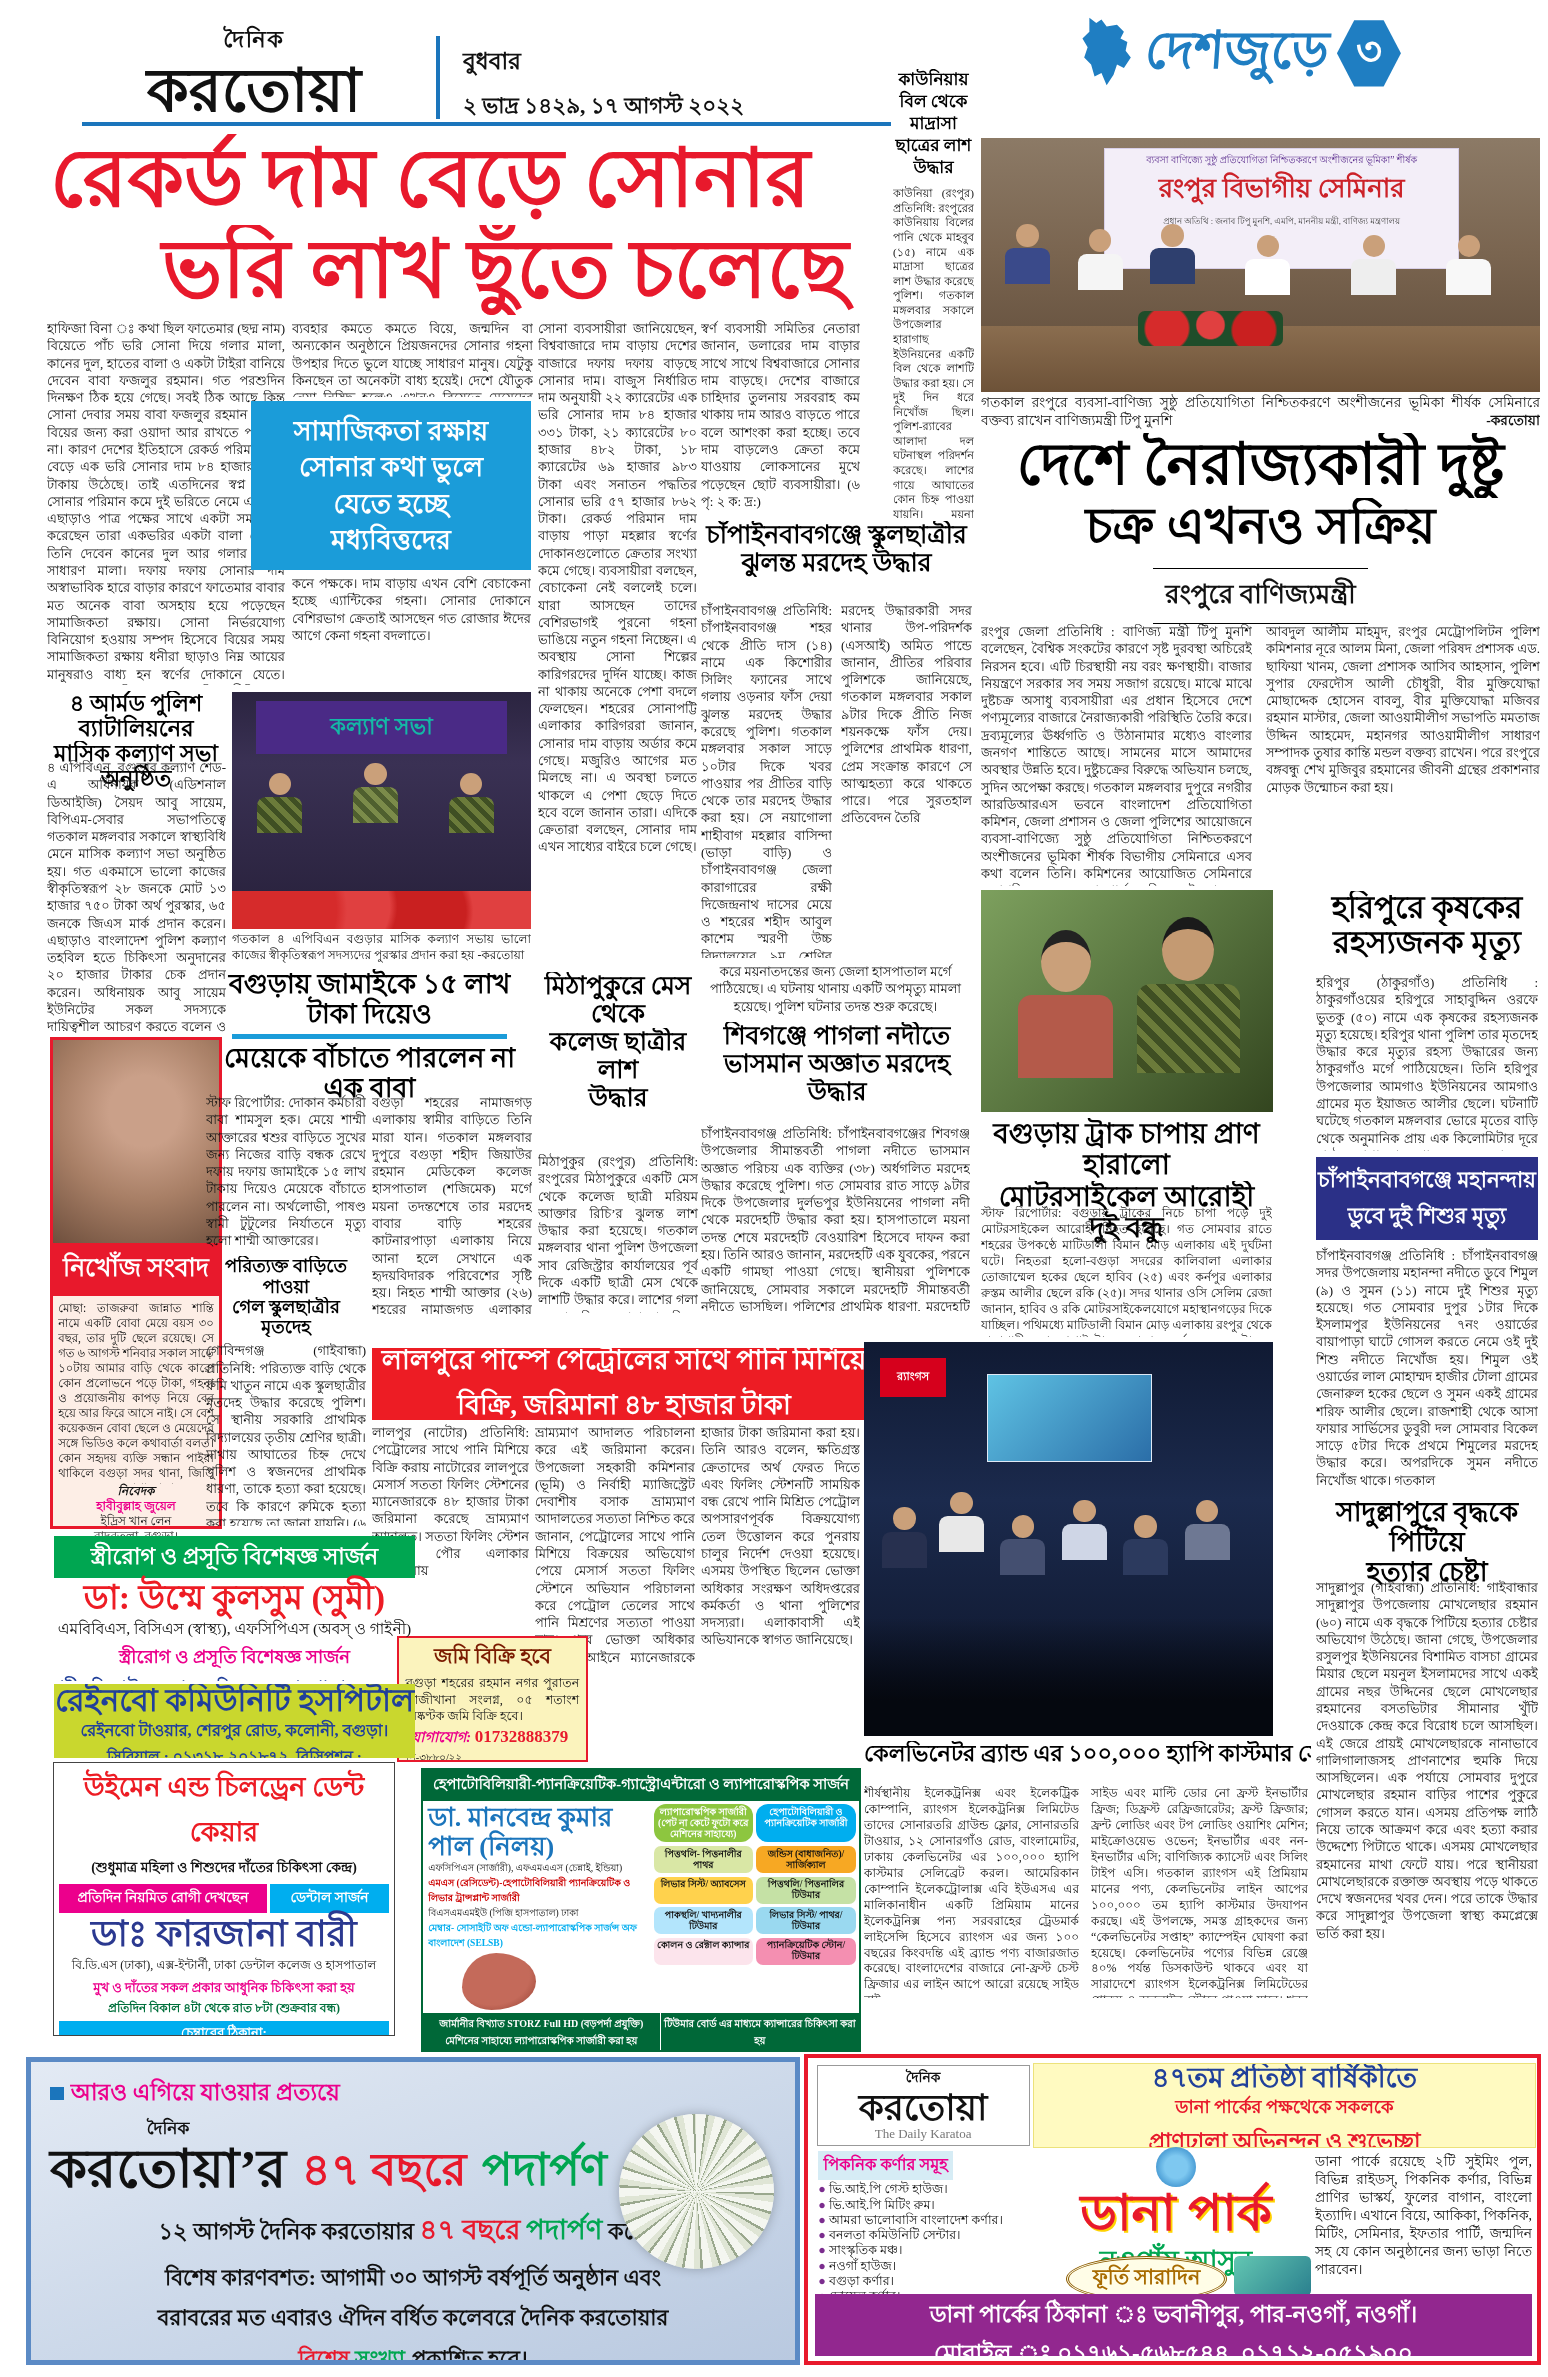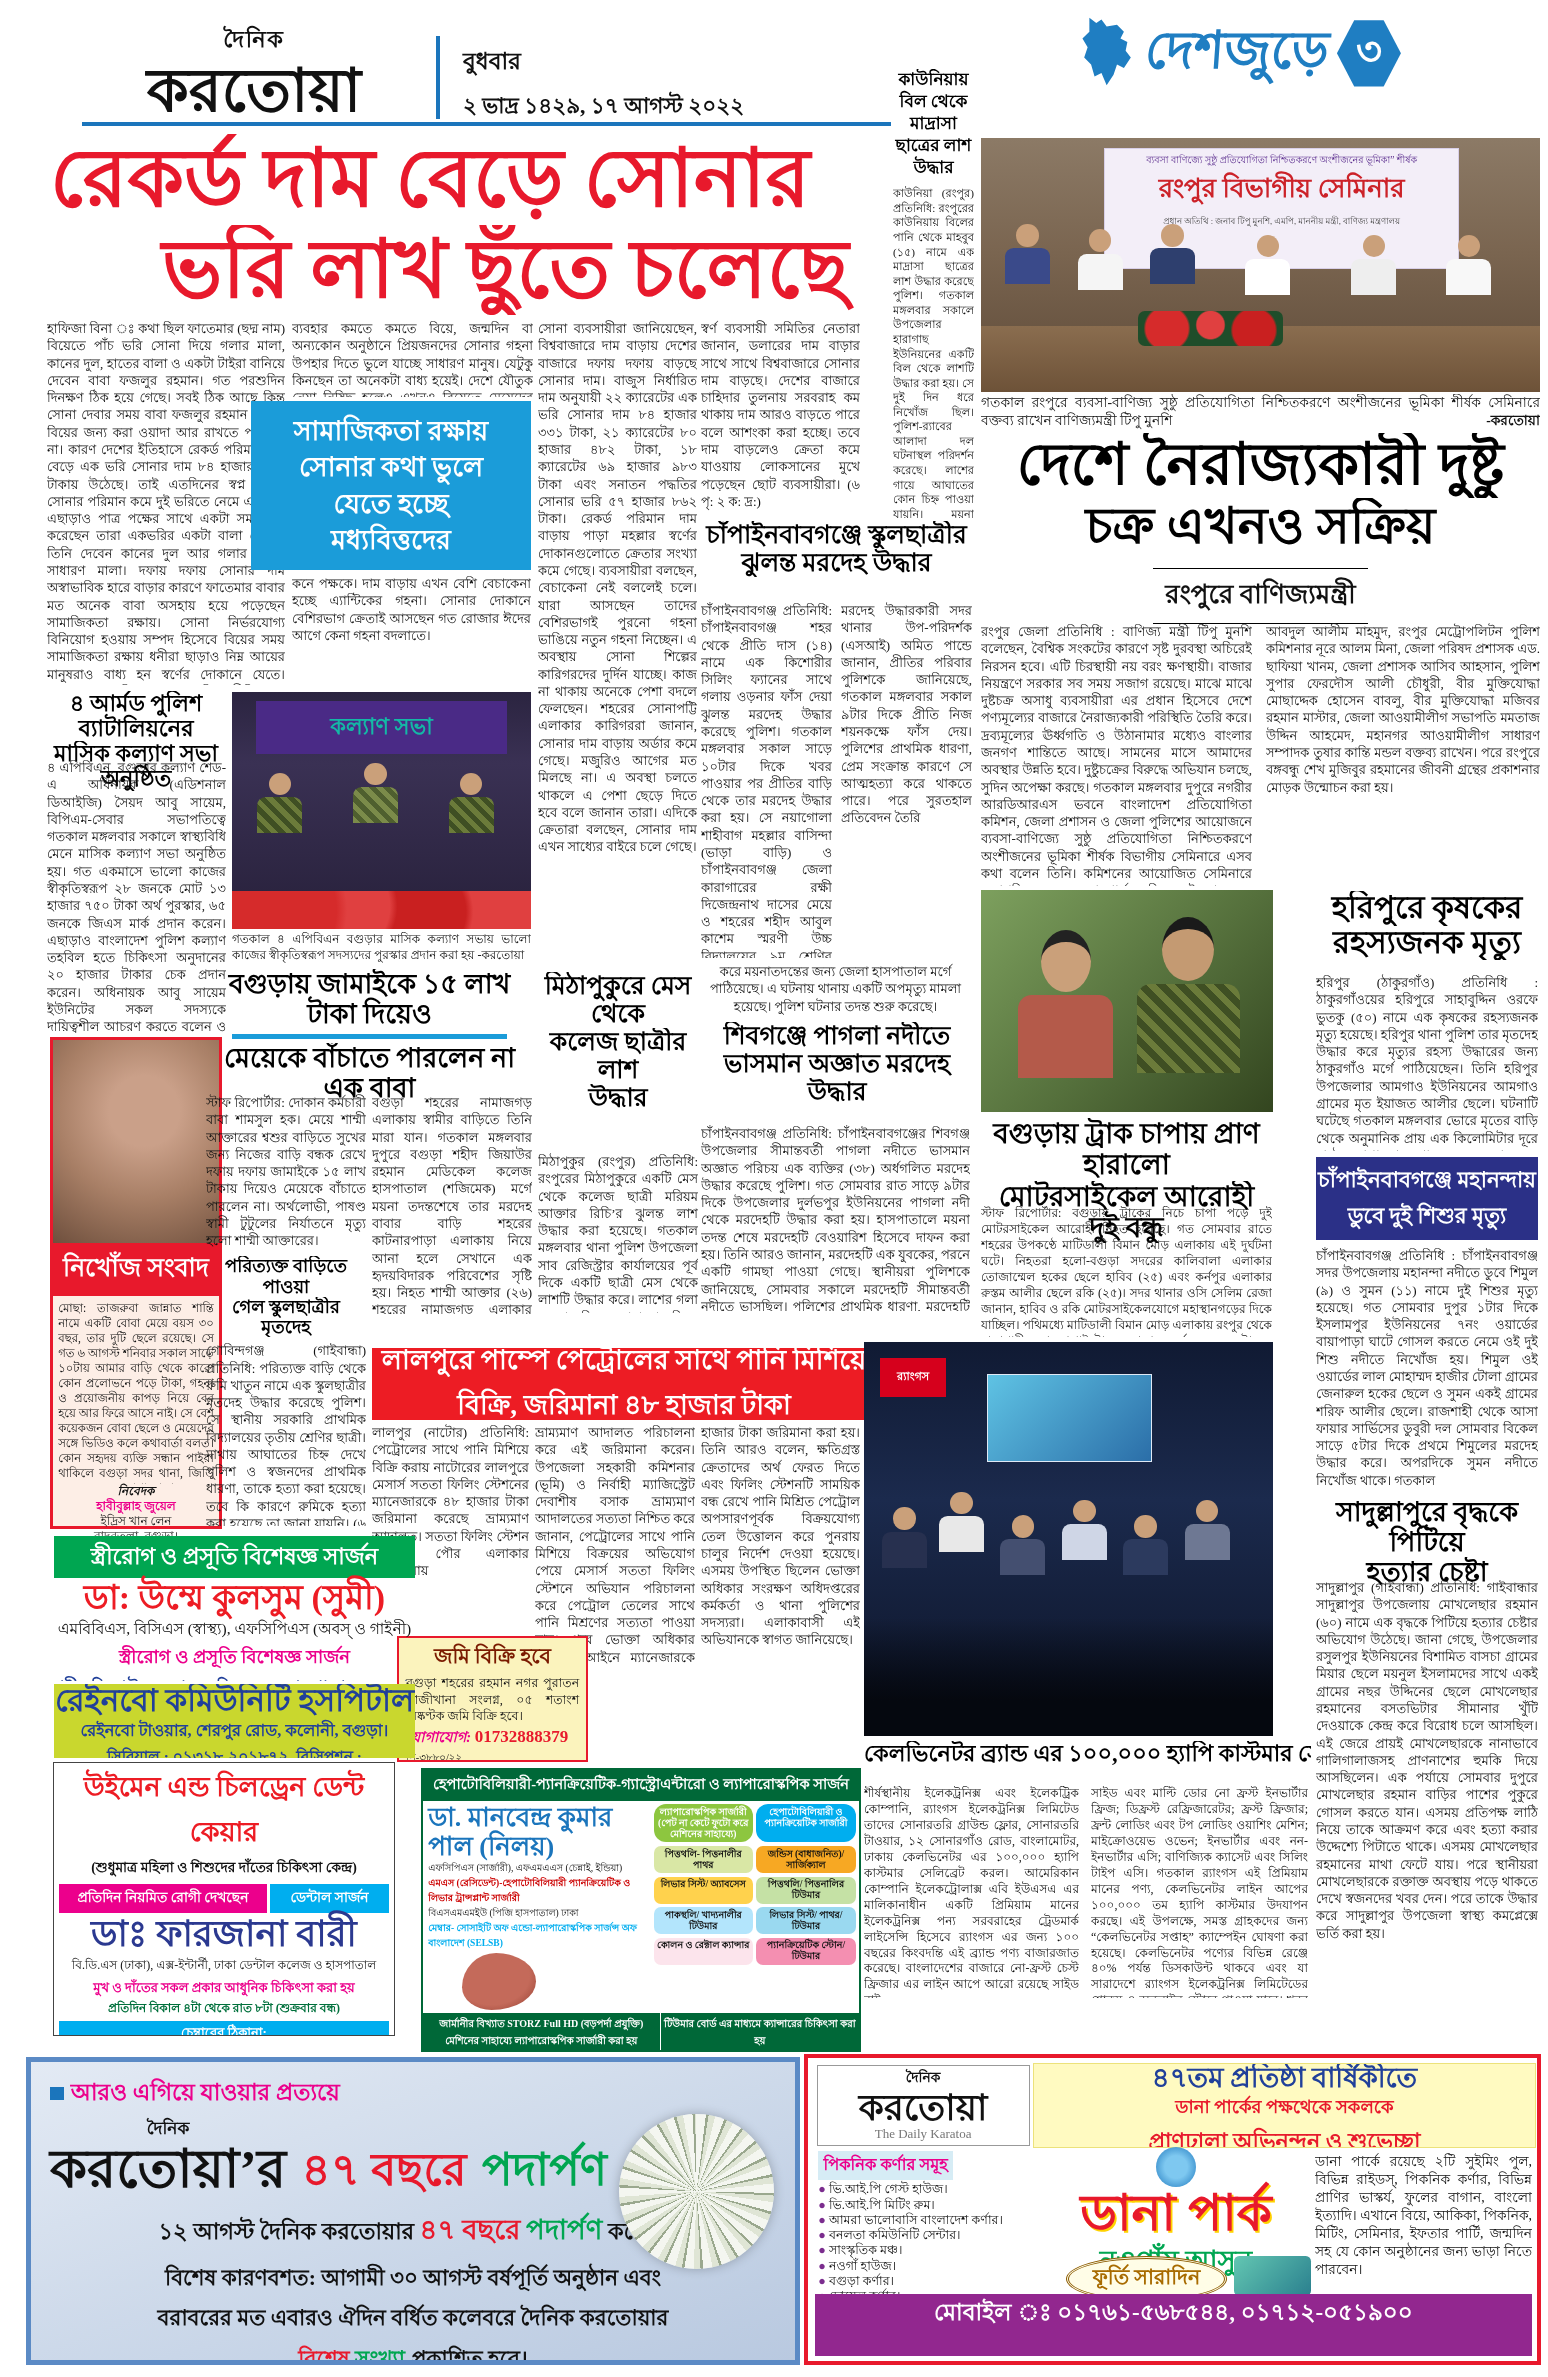--- a/index.html
+++ b/index.html
@@ -392,18 +392,19 @@
     </div>
     <div style="position:absolute;left:239px;top:89px;width:258px;text-align:center;">
       <span style="display:inline-block;width:40px;height:40px;border-radius:50%;background:radial-gradient(circle,#7ec8f0 40%,#1b75bc 100%);vertical-align:middle;"></span>
       <div style="font-size:50px;font-weight:900;color:#e8192c;line-height:1.05;text-shadow:1.7px 1.7px 0 #ffd200;">ডানা পার্ক</div>
       <div style="font-size:27.5px;font-weight:900;color:#00a651;">নওগাঁয় আসুন</div>
     </div>
     <div style="position:absolute;left:507px;top:95px;width:217px;height:143px;font-size:13.8px;line-height:1.3;text-align:justify;overflow:hidden;">ডানা পার্কে রয়েছে ২টি সুইমিং পুল, বিভিন্ন রাইডস্, পিকনিক কর্ণার, বিভিন্ন প্রাণির ভাস্কর্য, ফুলের বাগান, বাংলো ইত্যাদি। এখানে বিয়ে, আকিকা, পিকনিক, মিটিং, সেমিনার, ইফতার পার্টি, জন্মদিন সহ যে কোন অনুষ্ঠানের জন্য ভাড়া নিতে পারবেন।</div>
     <div style="position:absolute;left:258px;top:198px;width:155px;height:40px;background:#fffde7;border:3.4px double #8b5a00;border-radius:50%;display:flex;align-items:center;justify-content:center;font-size:20.6px;font-weight:900;color:#a86b00;">ফূর্তি সারাদিন</div>
     <div style="position:absolute;left:426px;top:198px;width:77px;height:40px;background:linear-gradient(135deg,#63c7b2,#2a7f8e);border-radius:5.2px;"></div>
     <div style="position:absolute;left:6.9px;bottom:5.2px;width:717px;height:62px;background:#92278f;color:#fff;text-align:center;overflow:hidden;">
+      <div style="font-size:23px;font-weight:bold;margin-top:1.7px;">ডানা পার্কের ঠিকানা ঃ ভবানীপুর, পার-নওগাঁ, নওগাঁ।</div>
       <div style="font-size:23px;font-weight:bold;">মোবাইল ঃ ০১৭৬১-৫৬৮৫৪৪, ০১৭১২-০৫১৯০০</div>
     </div>
   </div>
 
 </div>
 
 
 </body></html>

